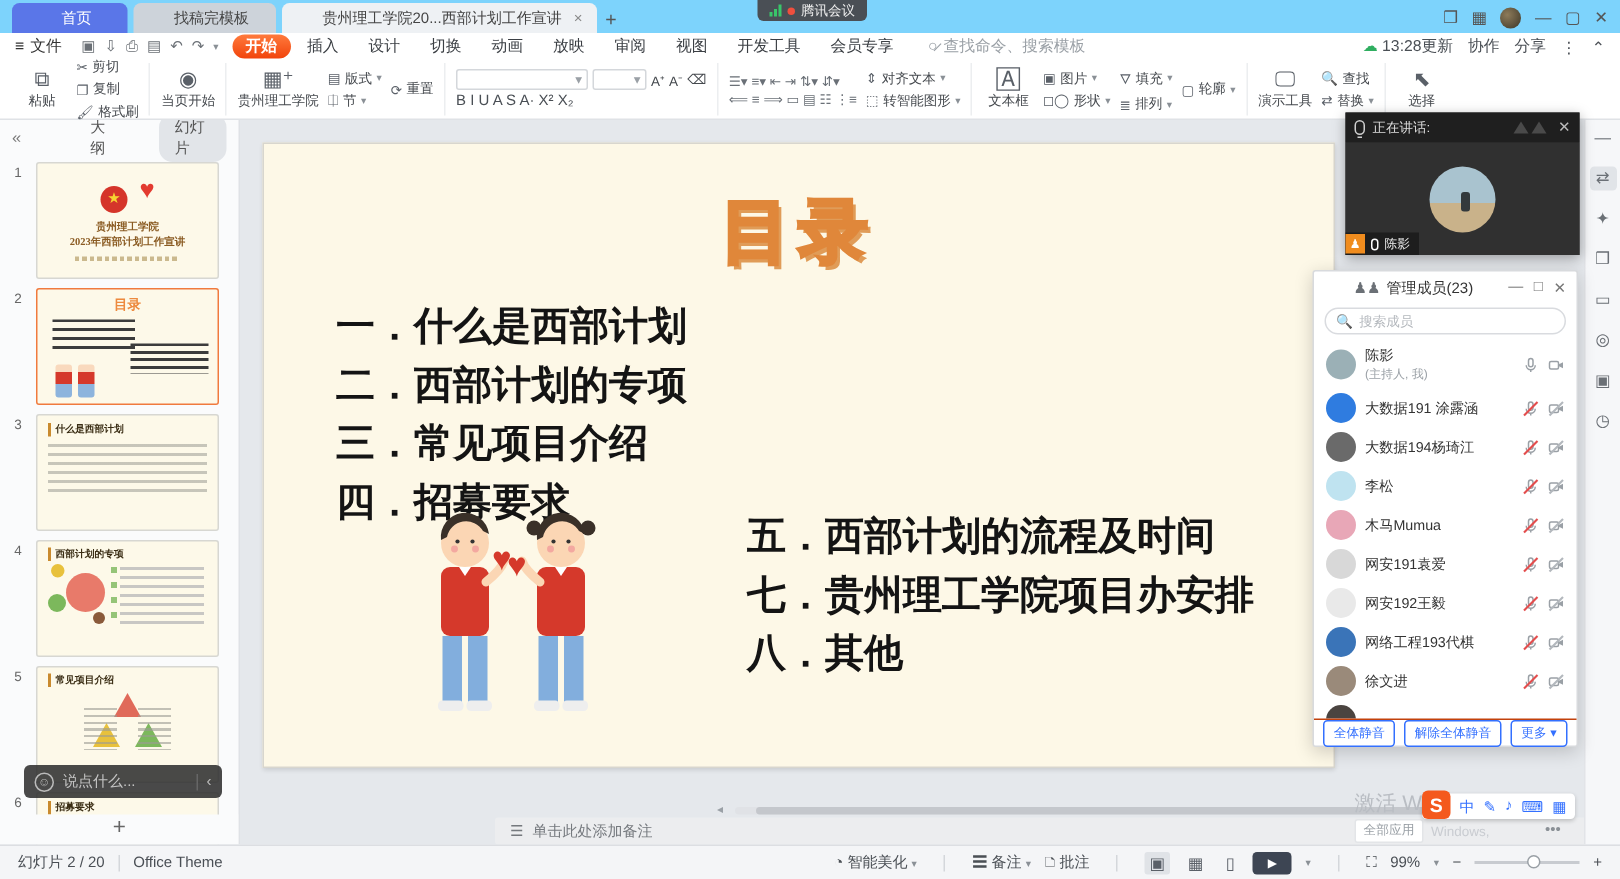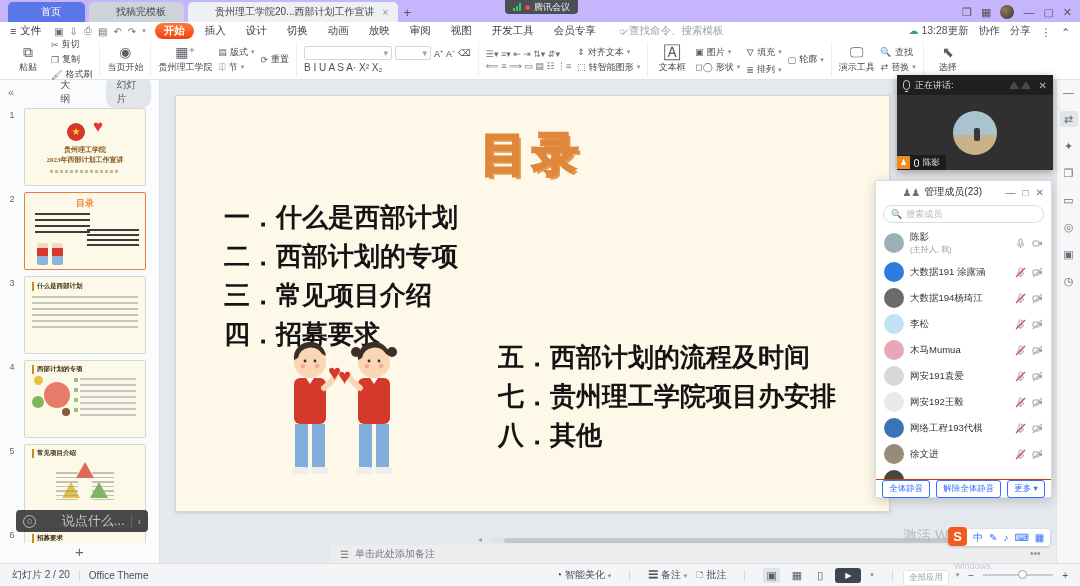--- a/index.html
+++ b/index.html
@@ -2,21 +2,21 @@
 <html><head>
 <meta charset="utf-8">
 <style>
   * { margin:0; padding:0; box-sizing:border-box; }
   html,body { width:1080px; height:586px; overflow:hidden;
     font-family:"Liberation Sans", sans-serif; font-size:11px; color:#333; background:#e5e8ec; }
   .app { position:relative; width:1080px; height:586px; }
 
   
   .titlebar { position:absolute; left:0; top:0; width:1080px; height:22px;
-    background:#c4b5fd; display:flex; align-items:flex-end; }
+    background:#7dd3fc; display:flex; align-items:flex-end; }
   .tt { height:20px; display:flex; align-items:center; padding:0 10px; gap:5px;
     font-size:10px; color:#444; border-radius:5px 5px 0 0; max-width:230px; white-space:nowrap; overflow:hidden; }
   .tt.home { background:#5a76e8; color:#fff; margin-left:8px; padding:0 16px; }
   .tt.doc  { background:#cdd3da; margin-left:4px; }
   .tt.activedoc { background:#eef1f4; margin-left:4px; }
   .tt .tico { width:12px; height:12px; border-radius:3px; display:inline-block; flex:0 0 12px; }
   .tt .tclose { color:#888; font-size:10px; margin-left:3px; }
   .tab-add { width:18px; height:18px; text-align:center; line-height:18px; color:#555; font-size:13px; }
   .meet-pill { position:absolute; left:505px; top:0; height:14px; background:#4a4f55; border-radius:0 0 4px 4px;
     display:flex; align-items:center; gap:4px; padding:0 8px; color:#eee; font-size:9px; }
@@ -121,21 +121,21 @@
     background:repeating-linear-gradient(180deg,#9b9b93 0 1.5px,transparent 1.5px 4.5px); opacity:.6; }
   .p-side.l { left:-2px; } .p-side.r { right:-2px; }
   .lp-add { position:absolute; left:0; bottom:0; width:159px; height:20px; text-align:center;
     font-size:15px; color:#666; background:#fafbfc; }
 
   
   .chat-toast { position:absolute; left:16px; top:510px; width:132px; height:22px; background:rgba(48,48,48,.88);
     border-radius:4px; display:flex; align-items:center; gap:6px; padding:0 7px; color:#cfcfcf; z-index:30; }
   .chat-face { width:13px; height:13px; border-radius:50%; border:1px solid #bbb; color:#bbb; font-size:8px;
     line-height:12px; text-align:center; }
-  .chat-txt { font-size:13px; color:#c3c3c3; flex:1; white-space:nowrap; overflow:hidden;text-align:right; }
+  .chat-txt { font-size:10px; color:#c3c3c3; flex:1; white-space:nowrap; overflow:hidden; }
   .chat-arrow { color:#bbb; font-size:10px; border-left:1px solid #666; padding-left:6px; }
 
   
   .mainarea { position:absolute; left:160px; top:80px; width:896px; height:465px; background:#e5e8ec; }
   .canvas { position:absolute; left:15px; top:15px; width:715px; height:417px; background:#fdf8e7;
     border:1px solid #d8d6ce; box-shadow:0 1px 3px rgba(0,0,0,.12); overflow:hidden; }
   .sl-title { position:absolute; left:0; top:28px; width:100%; text-align:center;
     font-size:46px; font-weight:bold; letter-spacing:6px;
     color:#fdf3da; -webkit-text-stroke:2.5px #e0873a; text-shadow:3px 3px 0 rgba(214,125,40,.75);
     font-family:"Liberation Sans",sans-serif; }
@@ -204,21 +204,21 @@
   .ic svg { position:absolute; left:0; top:0; }
   .slash { display:none; }
   .muted .slash { display:block; }
   .mem-foot { height:18px; display:flex; align-items:center; justify-content:center; gap:6px; border-top:1px solid #c2410c; }
   .mf-btn { border:1px solid #3370ff; color:#3370ff; font-size:8.5px; border-radius:3px; padding:2px 6px;
     background:#fff; white-space:nowrap; }
 
   
   .watermark { position:absolute; left:903px; top:527px; color:#b9bdc3; font-size:14px; z-index:20; }
   .wm2 { position:absolute; left:903px; top:546px; display:flex; gap:5px; align-items:center; z-index:20; }
-  .wm-chip { background:#fff; border:1px solid #e3e5e8; color:#9aa0a6; font-size:8.5px; padding:1px 5px; border-radius:2px;margin-top:24px; }
+  .wm-chip { background:#fff; border:1px solid #e3e5e8; color:#9aa0a6; font-size:8.5px; padding:1px 5px; border-radius:2px; }
   .wm-txt { color:#c9ccd1; font-size:9px; }
   .wm-dots { position:absolute; left:1030px; top:548px; color:#8a9096; font-size:10px; z-index:20; }
   .sogou { position:absolute; left:948px; top:529px; height:17px; background:#fff; border-radius:3px;
     box-shadow:0 1px 3px rgba(0,0,0,.2); display:flex; align-items:center; gap:6px; padding:0 6px 0 0; z-index:25; }
   .sg-logo { width:19px; height:19px; background:#f4591d; border-radius:4px; color:#fff; font-weight:bold;
     font-size:13px; line-height:19px; text-align:center; margin-top:-2px; }
   .sg-ico { color:#3370ff; font-size:10px; }
 
   
   .statusbar { position:absolute; left:0; top:563px; width:1080px; height:23px; background:#f4f5f7;

